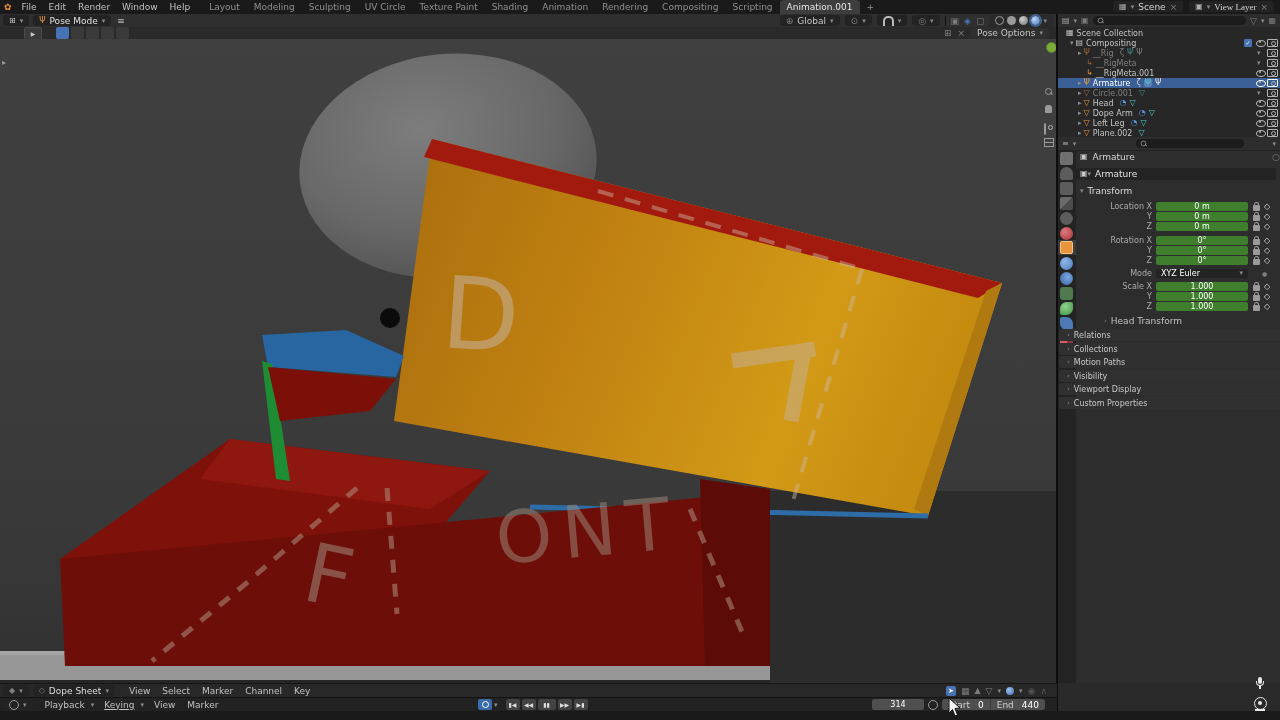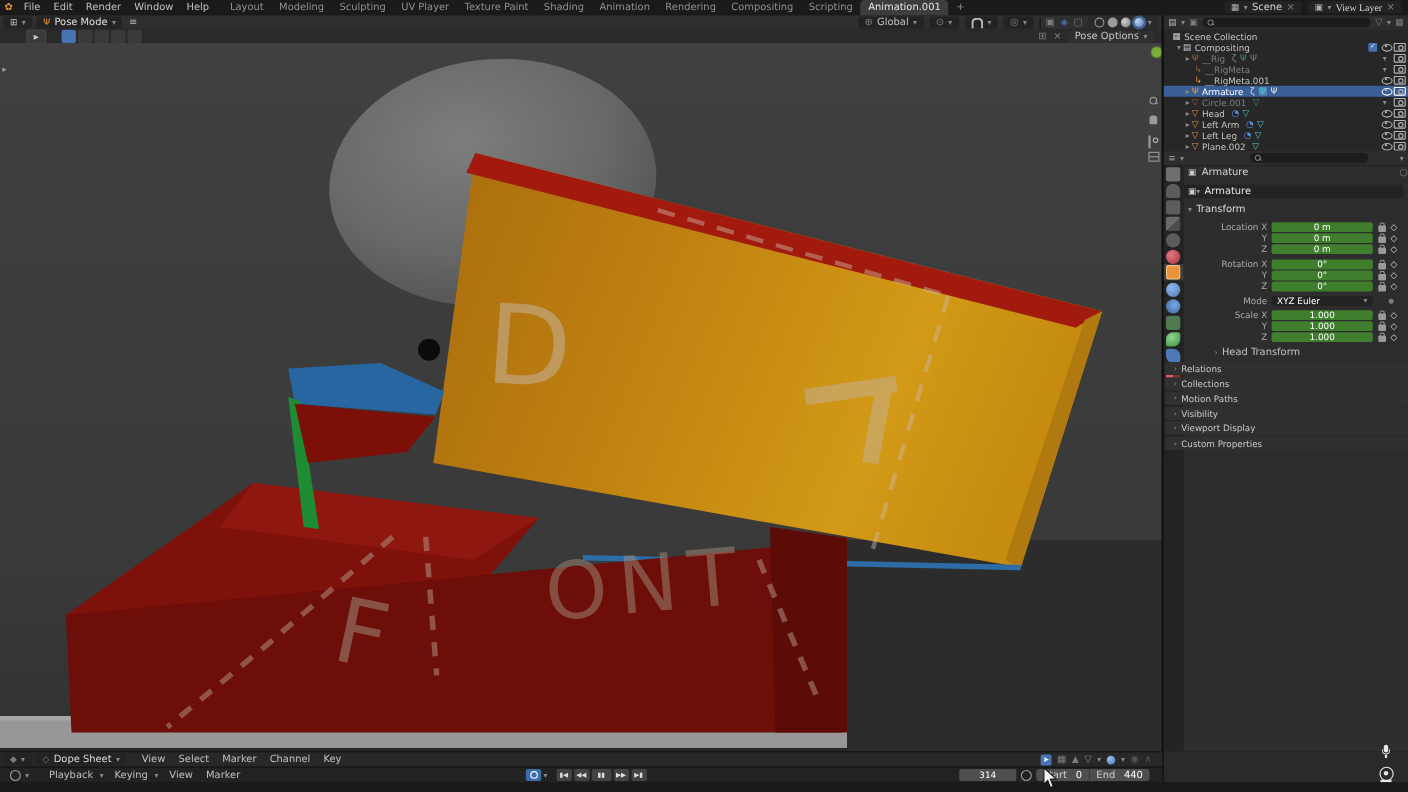--- a/index.html
+++ b/index.html
@@ -62,21 +62,21 @@
     <span style="color:#e8943a;font-size:9px;padding:0 4px;">✿</span>
     <span class="menu-item">File</span>
     <span class="menu-item">Edit</span>
     <span class="menu-item">Render</span>
     <span class="menu-item">Window</span>
     <span class="menu-item">Help</span>
     <div class="row" style="margin-left:6px;">
       <span class="tab">Layout</span>
       <span class="tab">Modeling</span>
       <span class="tab">Sculpting</span>
-      <span class="tab">UV Player</span>
+      <span class="tab">UV Circle</span>
       <span class="tab">Texture Paint</span>
       <span class="tab">Shading</span>
       <span class="tab">Animation</span>
       <span class="tab">Rendering</span>
       <span class="tab">Compositing</span>
       <span class="tab">Scripting</span>
       <span class="tab active">Animation.001</span>
       <span class="tab">+</span>
     </div>
     <div class="row" style="position:absolute;right:6px;top:1px;gap:6px;">
@@ -296,21 +296,21 @@
     <span class="oicon orange" style="margin-left:2px;">▽</span>
     <span class="lbl">Head</span>
     <span class="oicon blue" style="margin-left:6px;">◔</span>
     <span class="oicon teal" style="margin-left:3px;">▽</span>
     <span class="i-eye" style="position:absolute;left:198px;"></span>
     <span class="i-cam" style="position:absolute;left:209px;"></span>
   </div>
   <div class="orow" style="top:108px;">
     <span class="arrow" style="margin-left:20px;">▸</span>
     <span class="oicon orange" style="margin-left:2px;">▽</span>
-    <span class="lbl">Left Arm</span>
+    <span class="lbl">Dope Arm</span>
     <span class="oicon blue" style="margin-left:6px;">◔</span>
     <span class="oicon teal" style="margin-left:3px;">▽</span>
     <span class="i-eye" style="position:absolute;left:198px;"></span>
     <span class="i-cam" style="position:absolute;left:209px;"></span>
   </div>
   <div class="orow" style="top:118px;">
     <span class="arrow" style="margin-left:20px;">▸</span>
     <span class="oicon orange" style="margin-left:2px;">▽</span>
     <span class="lbl">Left Leg</span>
     <span class="oicon blue" style="margin-left:6px;">◔</span>
@@ -495,21 +495,21 @@
     </div>
   </div>
 
   <div class="abs row" style="left:0;top:697px;width:1057px;height:14px;background:#222222;border-top:1px solid #141414;box-sizing:border-box;">
     <div class="pill" style="margin-left:3px;height:11px;">
       <span style="width:8px;height:8px;border-radius:50%;border:1px solid #9a9a9a;display:inline-block;position:relative;"></span>
       <span class="arrow">▾</span>
     </div>
     <span class="menu-item" style="margin-left:6px;">Playback</span>
       <span class="arrow">▾</span>
-    <span class="menu-item" style="margin-left:4px;">Keying</span>
+    <span class="menu-item" style="margin-left:4px;text-decoration:underline;">Keying</span>
       <span class="arrow">▾</span>
     <span class="menu-item" style="margin-left:4px;">View</span>
     <span class="menu-item">Marker</span>
 
     <div class="row" style="position:absolute;left:478px;gap:2px;">
       <span class="tr-btn" style="background:#3b6caa;">
           <span style="width:5px;height:5px;border:1px solid #fff;border-radius:50%;"></span>
         </span>
       <span class="arrow">▾</span>
       <span class="tr-btn" style="margin-left:6px;">▮◀</span>

